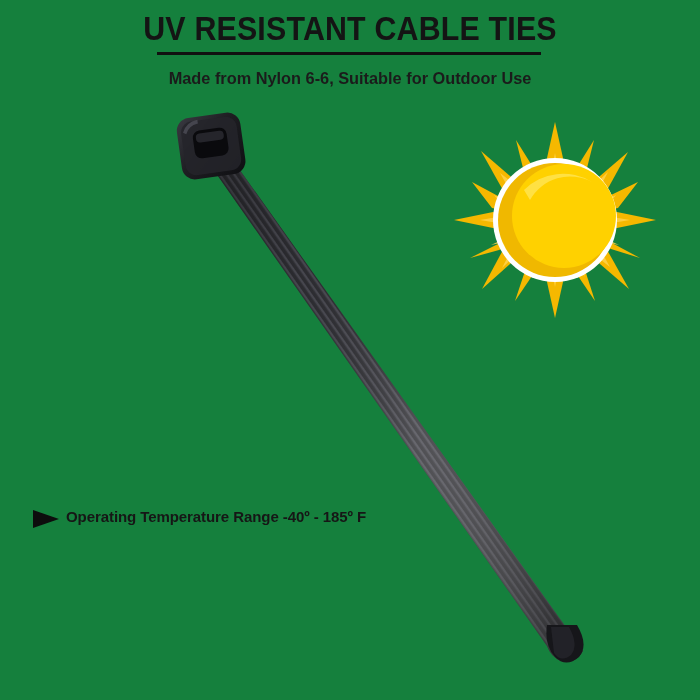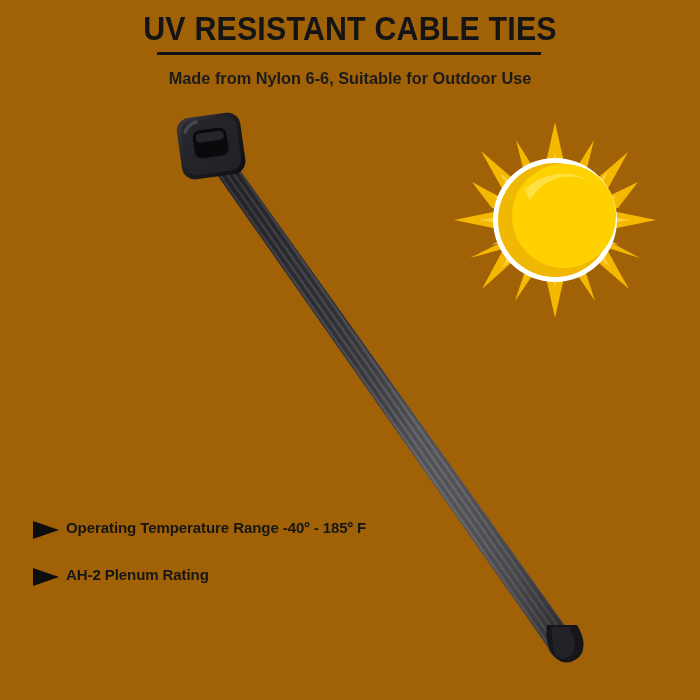--- a/index.html
+++ b/index.html
@@ -4,21 +4,21 @@
 <style>
   html, body {
     margin: 0;
     padding: 0;
     background: #ffffff;
   }
   #page {
     position: relative;
     width: 700px;
     height: 700px;
-    background: #a16207;
+    background: #15803d;
     overflow: hidden;
     font-family: "Liberation Sans", sans-serif;
     -webkit-font-smoothing: antialiased;
   }
 
   
   #header-block {
     position: absolute;
     left: 0;
     top: 0;
@@ -80,21 +80,21 @@
     top: 105px;
     width: 430px;
     height: 560px;
   }
   #cable-tie svg { display: block; width: 100%; height: 100%; }
 
   
   #features {
     position: absolute;
     left: 0;
-    top: 512px;
+    top: 501px;
     width: 480px;
   }
   .feature-row {
     position: relative;
     height: 47px;
   }
   .bullet-arrow {
     position: absolute;
     left: 33px;
     top: 9px;
@@ -238,20 +238,16 @@
 
   <div id="features">
 
     <div class="feature-row">
       <div class="bullet-arrow"></div>
       <div class="feature-text">Operating Temperature Range -40º - 185º F</div>
     </div>
 
 
 
-    <div class="feature-row">
-      <div class="bullet-arrow"></div>
-      <div class="feature-text">AH-2 Plenum Rating</div>
-    </div>
 
   </div>
 
 </div>
 
 </body></html>

